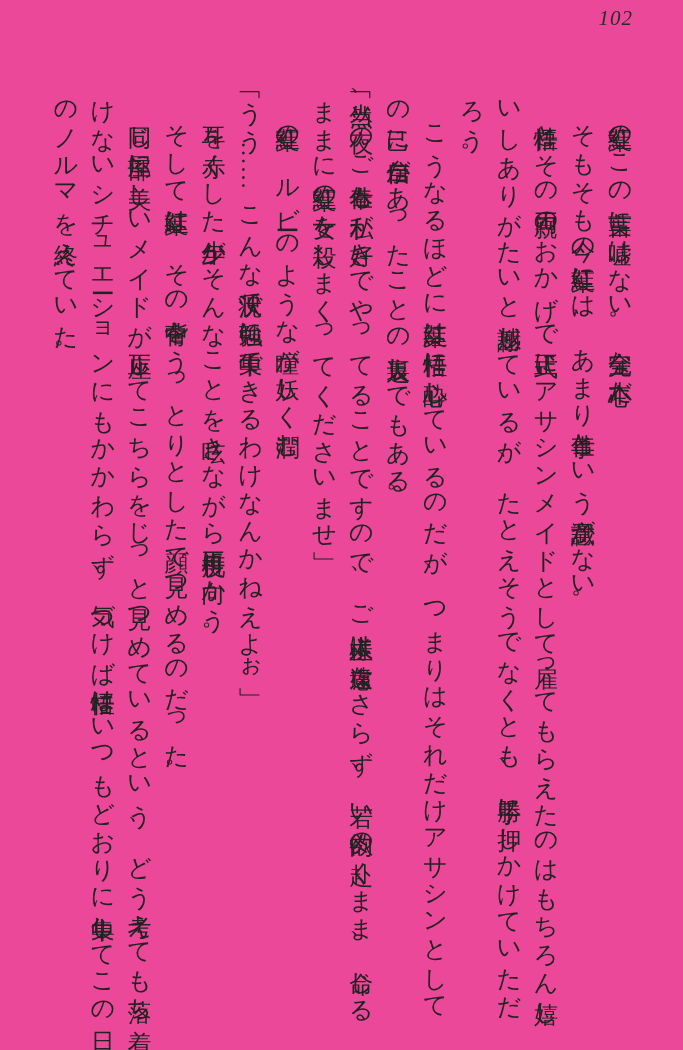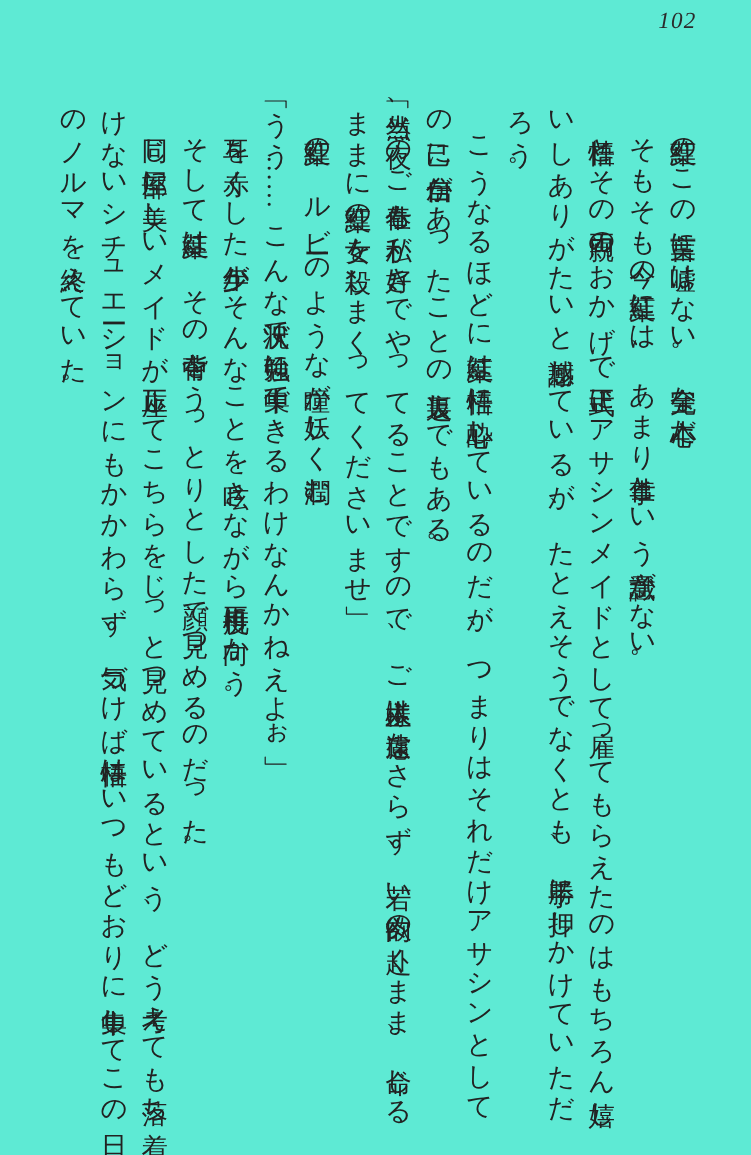--- a/index.html
+++ b/index.html
@@ -3,21 +3,21 @@
 <meta charset="utf-8">
 <style>
   html, body {
     margin: 0;
     padding: 0;
   }
   .page {
     position: relative;
     width: 683px;
     height: 1050px;
-    background: #5eead4;
+    background: #ec4899;
     overflow: hidden;
     font-family: "Liberation Serif", "DejaVu Serif", serif;
   }
   .page-number {
     position: absolute;
     top: 6px;
     right: 50px;
     font-size: 21px;
     font-style: italic;
     letter-spacing: 1px;

